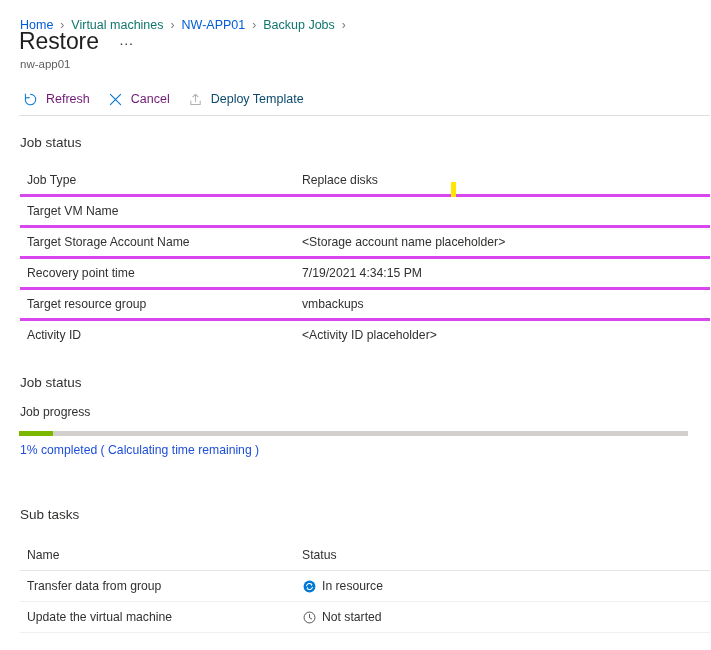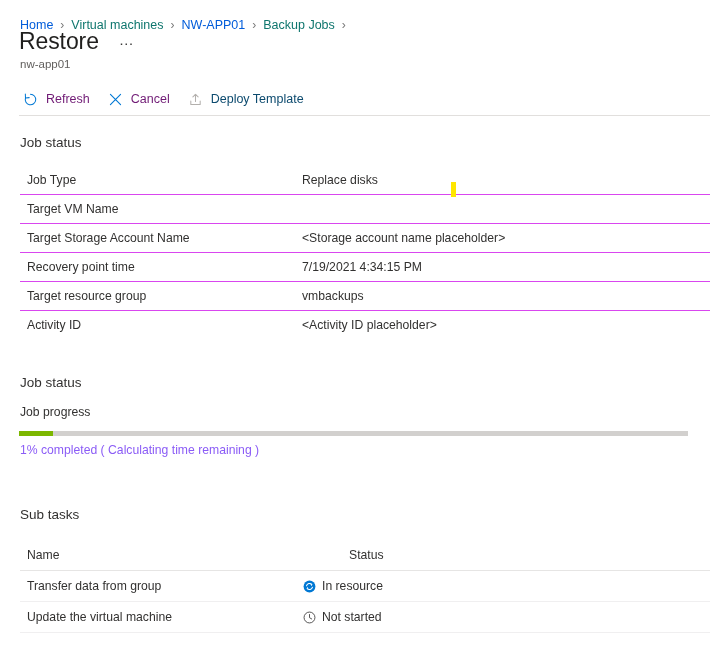--- a/index.html
+++ b/index.html
@@ -131,21 +131,21 @@
   
   .detail-table {
     position: absolute;
     left: 20px;
     right: 1px;
   }
   .detail-row {
     height: 28px;
     display: flex;
     align-items: center;
-    border-bottom: 1px solid #d946ef;
+    border-bottom: 3px solid #d946ef;
     font-size: 12.2px;
   }
   .detail-row:last-child { border-bottom: none; }
   .detail-label {
     width: 282px;
     flex: 0 0 282px;
     color: #323130;
     padding-left: 7px;
     box-sizing: border-box;
   }
@@ -179,37 +179,36 @@
     background: #d2d0ce;
   }
   .progress-fill {
     height: 100%;
   }
   .progress-caption {
     position: absolute;
     left: 20px;
     top: 443px;
     font-size: 12.2px;
-    color: #8b5cf6;
+    color: #1d4ed8;
   }
 
   
   .subtasks {
     position: absolute;
     left: 20px;
     right: 1px;
   }
   .st-head {
     height: 30px;
     display: flex;
     align-items: center;
     border-bottom: 1px solid #e6e5e4;
     font-size: 12.2px;
     color: #323130;
-    gap: 47px;
   }
   .st-row {
     height: 30px;
     display: flex;
     align-items: center;
     border-bottom: 1px solid #f0eff0;
     font-size: 12.2px;
     color: #323130;
   }
   .st-c1 {

